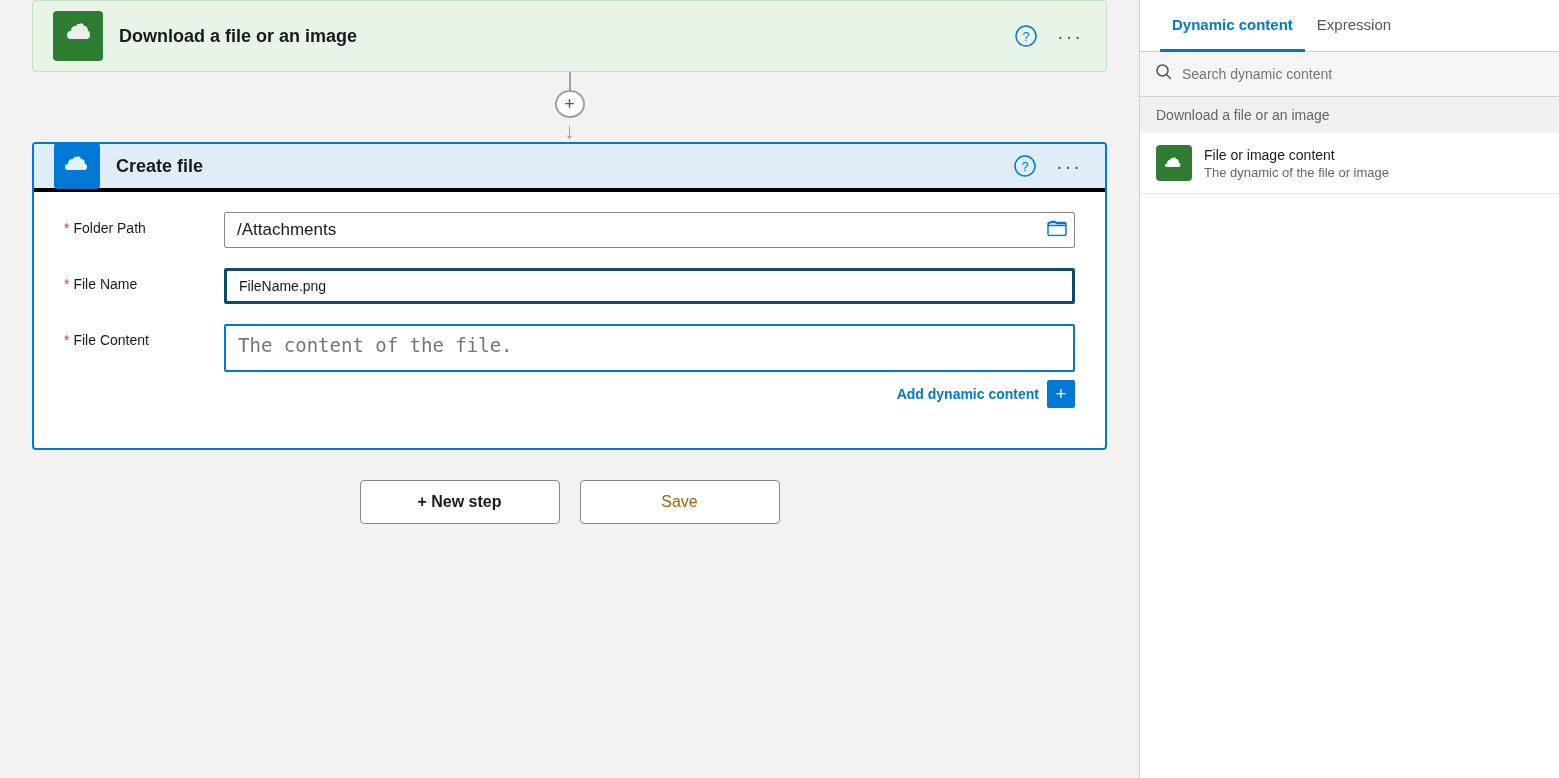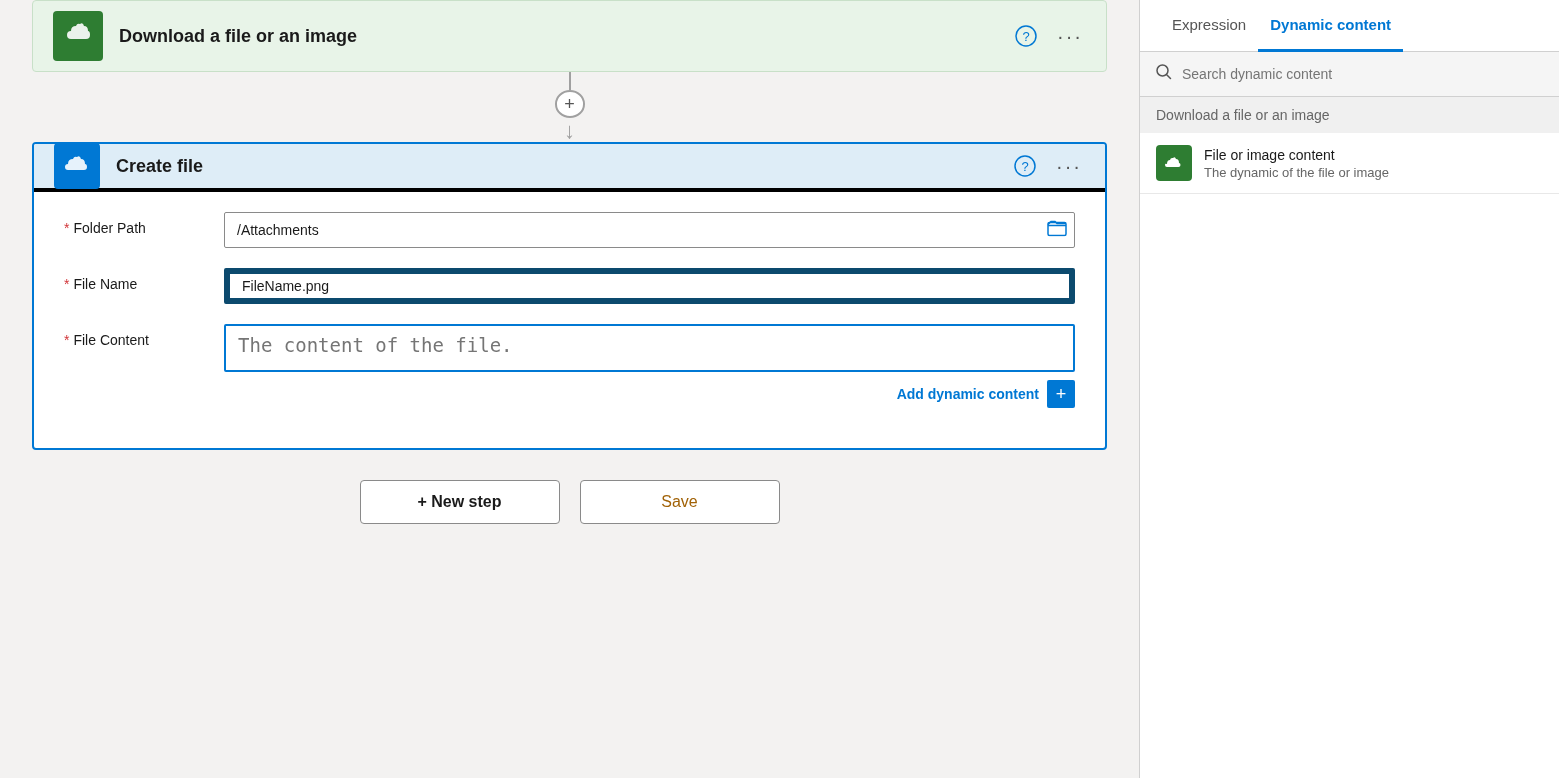--- a/index.html
+++ b/index.html
@@ -168,21 +168,21 @@
       gap: 4px;
     }
 
     .required-star {
       color: #d13438;
       font-size: 14px;
     }
 
     .form-control {
       flex: 1;
-      border: 6px solid #0c4a6e;
+      border: 3px solid #0c4a6e;
       border-radius: 2px;
       padding: 8px 12px;
       font-size: 14px;
       color: #1a1a1a;
       background: white;
       height: 36px;
       outline: none;
       position: relative;
       display: flex;
       align-items: center;
@@ -191,21 +191,21 @@
     .folder-input-wrap {
       flex: 1;
       position: relative;
     }
 
     .folder-input {
       width: 100%;
       border: 1px solid #8a8a8a;
       border-radius: 2px;
       padding: 8px 40px 8px 12px;
-      font-size: 14px;
+      font-size: 17px;
       color: #1a1a1a;
       background: white;
       height: 36px;
       outline: none;
     }
 
     .folder-icon-btn {
       position: absolute;
       right: 8px;
       top: 50%;
@@ -499,22 +499,22 @@
   <div class="bottom-actions">
     <button class="btn-new-step">+ New step</button>
     <button class="btn-save">Save</button>
   </div>
 
 </div>
 
 <div class="right-panel">
 
   <div class="panel-tabs">
+    <div class="panel-tab active">Dynamic content</div>
     <div class="panel-tab">Expression</div>
-    <div class="panel-tab active">Dynamic content</div>
   </div>
 
   <div class="panel-search">
     <span class="search-icon">
       <svg width="16" height="16" viewBox="0 0 16 16" fill="none">
         <circle cx="6.5" cy="6.5" r="5.5" stroke="#555" stroke-width="1.5"></circle>
         <path d="M11 11l3.5 3.5" stroke="#555" stroke-width="1.5" stroke-linecap="round"></path>
       </svg>
     </span>
     <input type="text" placeholder="Search dynamic content" style="">

